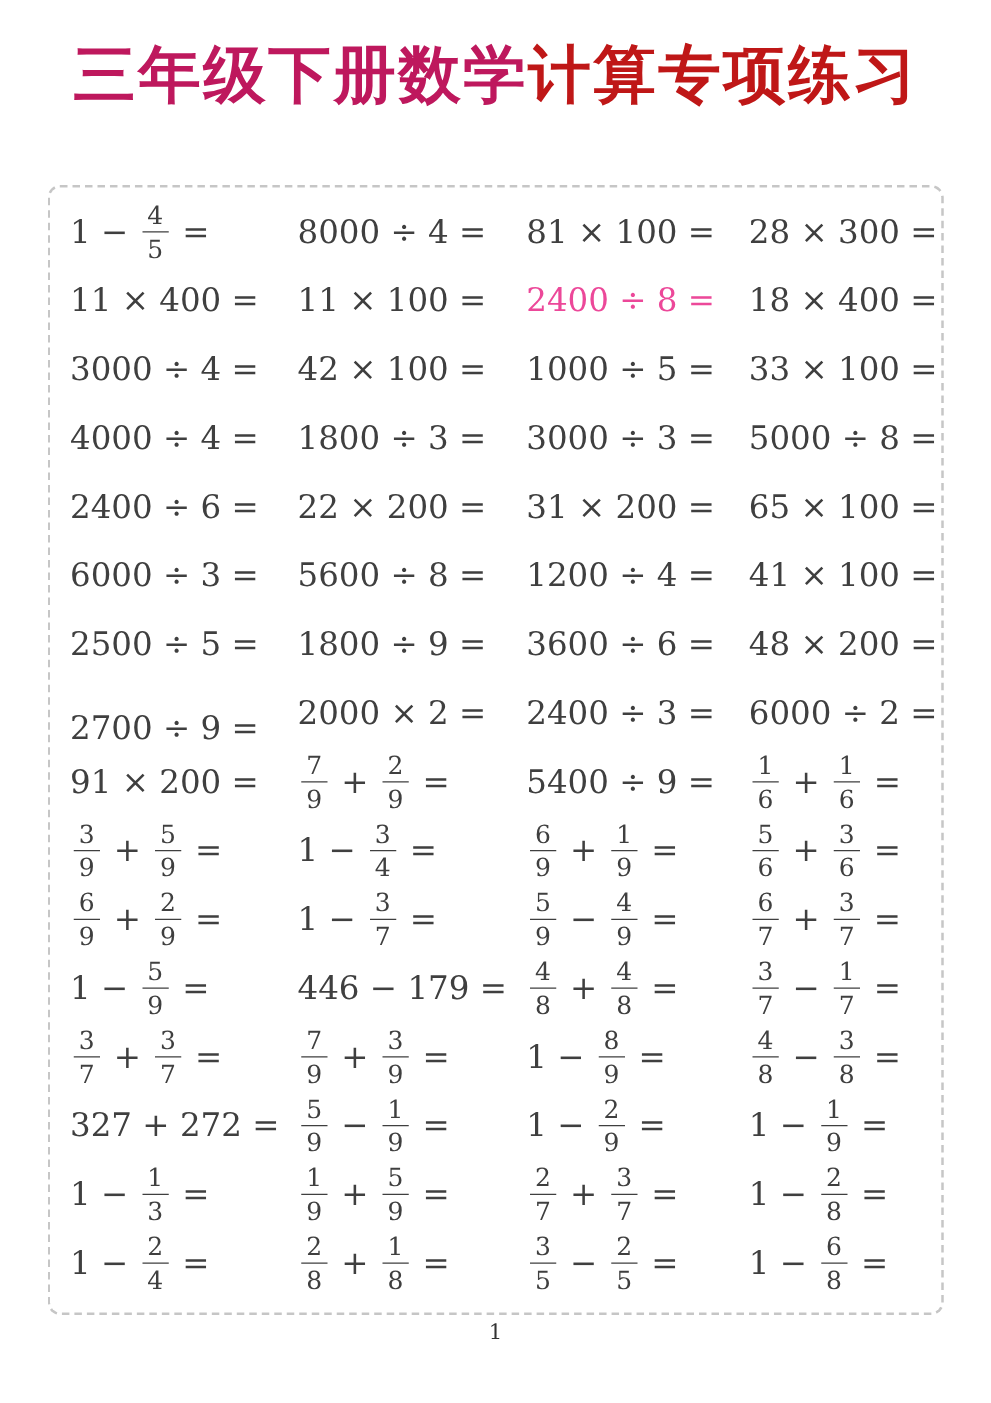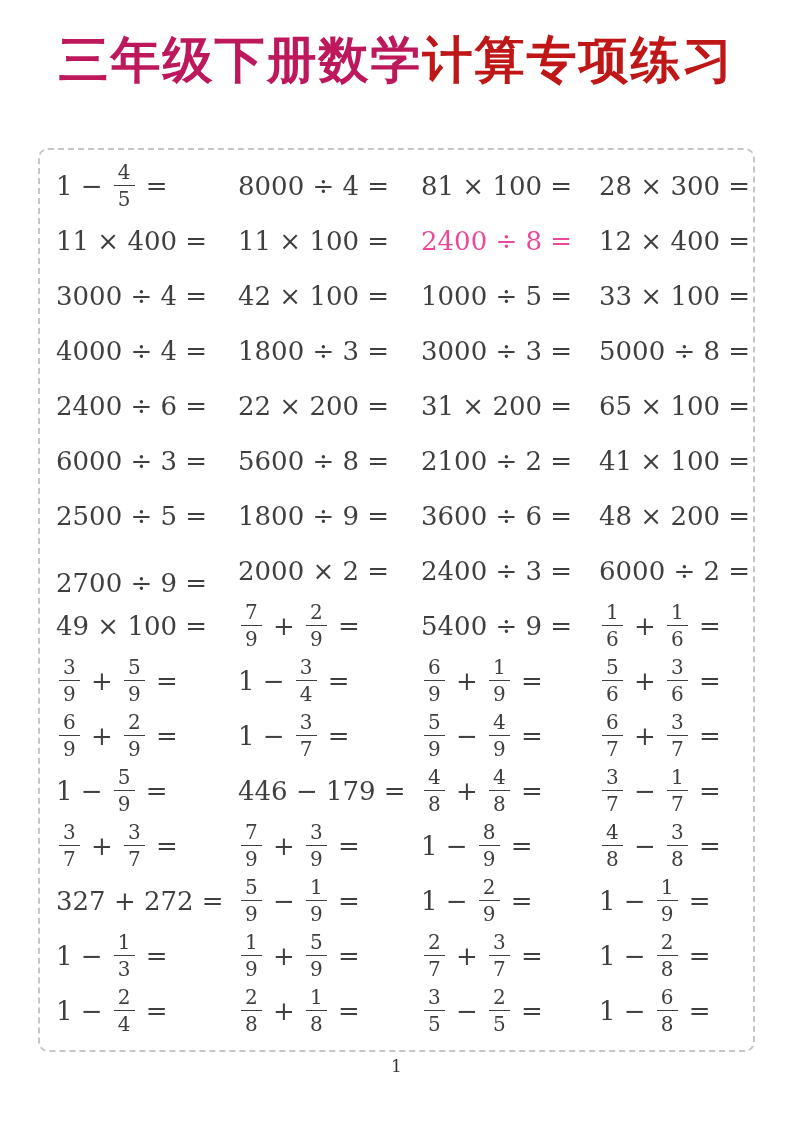--- a/index.html
+++ b/index.html
@@ -77,46 +77,46 @@
 
 <div class="sheet" style="border-color: rgb(198, 198, 198);">
   <div class="grid">
       <div class="cell" style="color: rgb(63, 63, 63);"><span class="txt">1 − </span><span class="frac"><span class="num" style="border-bottom-color: rgb(63, 63, 63);">4</span><span class="den">5</span></span><span class="txt"> =</span></div>
       <div class="cell" style="color: rgb(63, 63, 63);"><span class="txt">8000 ÷ 4 =</span></div>
       <div class="cell" style="color: rgb(63, 63, 63);"><span class="txt">81 × 100 =</span></div>
       <div class="cell" style="color: rgb(63, 63, 63);"><span class="txt">28 × 300 =</span></div>
       <div class="cell" style="color: rgb(63, 63, 63);"><span class="txt">11 × 400 =</span></div>
       <div class="cell" style="color: rgb(63, 63, 63);"><span class="txt">11 × 100 =</span></div>
       <div class="cell" style="color: #ec4899; text-align: center;"><span class="txt">2400 ÷ 8 =</span></div>
-      <div class="cell" style="color: rgb(63, 63, 63);"><span class="txt">12 × 400 =</span></div>
+      <div class="cell" style="color: rgb(63, 63, 63);"><span class="txt">18 × 400 =</span></div>
       <div class="cell" style="color: rgb(63, 63, 63);"><span class="txt">3000 ÷ 4 =</span></div>
       <div class="cell" style="color: rgb(63, 63, 63);"><span class="txt">42 × 100 =</span></div>
       <div class="cell" style="color: rgb(63, 63, 63);"><span class="txt">1000 ÷ 5 =</span></div>
       <div class="cell" style="color: rgb(63, 63, 63);"><span class="txt">33 × 100 =</span></div>
       <div class="cell" style="color: rgb(63, 63, 63);"><span class="txt">4000 ÷ 4 =</span></div>
       <div class="cell" style="color: rgb(63, 63, 63);"><span class="txt">1800 ÷ 3 =</span></div>
       <div class="cell" style="color: rgb(63, 63, 63);"><span class="txt">3000 ÷ 3 =</span></div>
       <div class="cell" style="color: rgb(63, 63, 63);"><span class="txt">5000 ÷ 8 =</span></div>
       <div class="cell" style="color: rgb(63, 63, 63);"><span class="txt">2400 ÷ 6 =</span></div>
       <div class="cell" style="color: rgb(63, 63, 63);"><span class="txt">22 × 200 =</span></div>
       <div class="cell" style="color: rgb(63, 63, 63);"><span class="txt">31 × 200 =</span></div>
       <div class="cell" style="color: rgb(63, 63, 63);"><span class="txt">65 × 100 =</span></div>
       <div class="cell" style="color: rgb(63, 63, 63);"><span class="txt">6000 ÷ 3 =</span></div>
       <div class="cell" style="color: rgb(63, 63, 63);"><span class="txt">5600 ÷ 8 =</span></div>
-      <div class="cell" style="color: rgb(63, 63, 63);"><span class="txt">2100 ÷ 2 =</span></div>
+      <div class="cell" style="color: rgb(63, 63, 63);"><span class="txt">1200 ÷ 4 =</span></div>
       <div class="cell" style="color: rgb(63, 63, 63);"><span class="txt">41 × 100 =</span></div>
       <div class="cell" style="color: rgb(63, 63, 63);"><span class="txt">2500 ÷ 5 =</span></div>
       <div class="cell" style="color: rgb(63, 63, 63);"><span class="txt">1800 ÷ 9 =</span></div>
       <div class="cell" style="color: rgb(63, 63, 63);"><span class="txt">3600 ÷ 6 =</span></div>
       <div class="cell" style="color: rgb(63, 63, 63);"><span class="txt">48 × 200 =</span></div>
       <div class="cell" style="color: rgb(63, 63, 63); align-items: flex-end;"><span class="txt">2700 ÷ 9 =</span></div>
       <div class="cell" style="color: rgb(63, 63, 63);"><span class="txt">2000 × 2 =</span></div>
       <div class="cell" style="color: rgb(63, 63, 63);"><span class="txt">2400 ÷ 3 =</span></div>
       <div class="cell" style="color: rgb(63, 63, 63);"><span class="txt">6000 ÷ 2 =</span></div>
-      <div class="cell" style="color: rgb(63, 63, 63);"><span class="txt">49 × 100 =</span></div>
+      <div class="cell" style="color: rgb(63, 63, 63);"><span class="txt">91 × 200 =</span></div>
       <div class="cell" style="color: rgb(63, 63, 63);"><span class="frac"><span class="num" style="border-bottom-color: rgb(63, 63, 63);">7</span><span class="den">9</span></span><span class="txt"> + </span><span class="frac"><span class="num" style="border-bottom-color: rgb(63, 63, 63);">2</span><span class="den">9</span></span><span class="txt"> =</span></div>
       <div class="cell" style="color: rgb(63, 63, 63);"><span class="txt">5400 ÷ 9 =</span></div>
       <div class="cell" style="color: rgb(63, 63, 63);"><span class="frac"><span class="num" style="border-bottom-color: rgb(63, 63, 63);">1</span><span class="den">6</span></span><span class="txt"> + </span><span class="frac"><span class="num" style="border-bottom-color: rgb(63, 63, 63);">1</span><span class="den">6</span></span><span class="txt"> =</span></div>
       <div class="cell" style="color: rgb(63, 63, 63);"><span class="frac"><span class="num" style="border-bottom-color: rgb(63, 63, 63);">3</span><span class="den">9</span></span><span class="txt"> + </span><span class="frac"><span class="num" style="border-bottom-color: rgb(63, 63, 63);">5</span><span class="den">9</span></span><span class="txt"> =</span></div>
       <div class="cell" style="color: rgb(63, 63, 63);"><span class="txt">1 − </span><span class="frac"><span class="num" style="border-bottom-color: rgb(63, 63, 63);">3</span><span class="den">4</span></span><span class="txt"> =</span></div>
       <div class="cell" style="color: rgb(63, 63, 63);"><span class="frac"><span class="num" style="border-bottom-color: rgb(63, 63, 63);">6</span><span class="den">9</span></span><span class="txt"> + </span><span class="frac"><span class="num" style="border-bottom-color: rgb(63, 63, 63);">1</span><span class="den">9</span></span><span class="txt"> =</span></div>
       <div class="cell" style="color: rgb(63, 63, 63);"><span class="frac"><span class="num" style="border-bottom-color: rgb(63, 63, 63);">5</span><span class="den">6</span></span><span class="txt"> + </span><span class="frac"><span class="num" style="border-bottom-color: rgb(63, 63, 63);">3</span><span class="den">6</span></span><span class="txt"> =</span></div>
       <div class="cell" style="color: rgb(63, 63, 63);"><span class="frac"><span class="num" style="border-bottom-color: rgb(63, 63, 63);">6</span><span class="den">9</span></span><span class="txt"> + </span><span class="frac"><span class="num" style="border-bottom-color: rgb(63, 63, 63);">2</span><span class="den">9</span></span><span class="txt"> =</span></div>
       <div class="cell" style="color: rgb(63, 63, 63);"><span class="txt">1 − </span><span class="frac"><span class="num" style="border-bottom-color: rgb(63, 63, 63);">3</span><span class="den">7</span></span><span class="txt"> =</span></div>
       <div class="cell" style="color: rgb(63, 63, 63);"><span class="frac"><span class="num" style="border-bottom-color: rgb(63, 63, 63);">5</span><span class="den">9</span></span><span class="txt"> − </span><span class="frac"><span class="num" style="border-bottom-color: rgb(63, 63, 63);">4</span><span class="den">9</span></span><span class="txt"> =</span></div>

